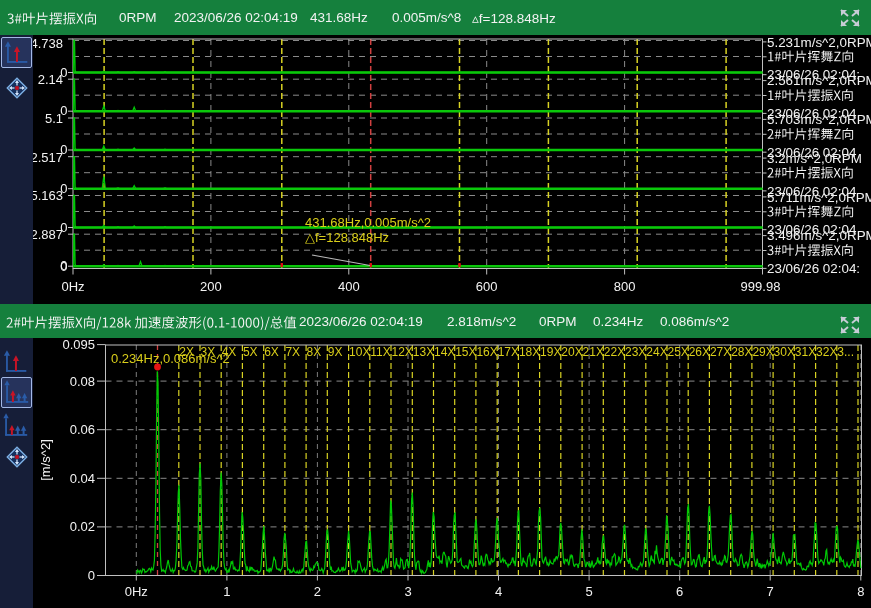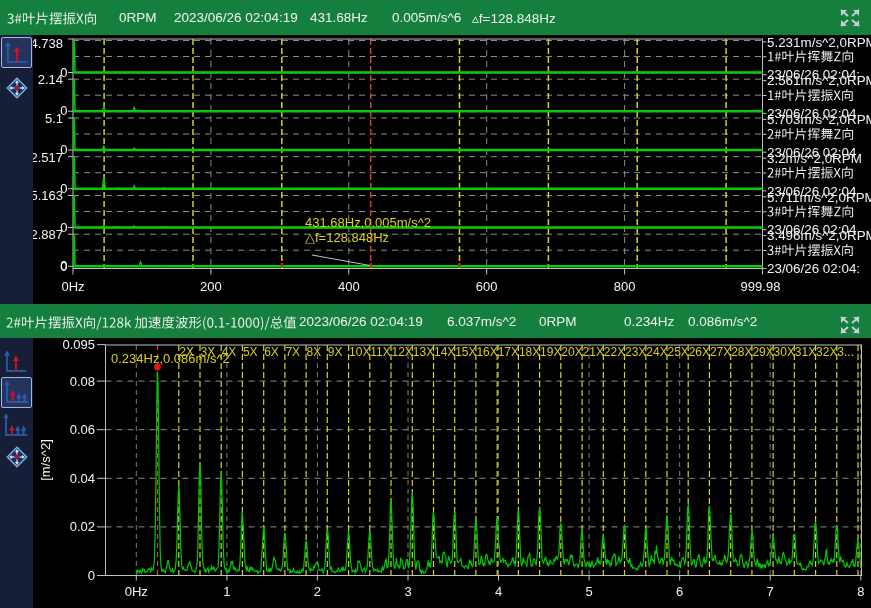--- a/index.html
+++ b/index.html
@@ -251,21 +251,21 @@
 </svg>
 <div class="abs hdr" style="left:0;top:0;width:871px;height:35px;">
   <span style="left:7px">
       <svg width="92" height="18" viewBox="0 0 92 18">
         <path transform="translate(0,13.5)" d="M3.6 0.2C5.3 0.2 6.7 -0.9 6.7 -2.6C6.7 -4.0 5.8 -4.9 4.6 -5.2V-5.2C5.7 -5.6 6.4 -6.4 6.4 -7.6C6.4 -9.2 5.2 -10.1 3.5 -10.1C2.4 -10.1 1.5 -9.6 0.8 -8.9L1.4 -8.1C2.0 -8.7 2.7 -9.1 3.5 -9.1C4.5 -9.1 5.1 -8.5 5.1 -7.5C5.1 -6.4 4.5 -5.6 2.4 -5.6V-4.7C4.7 -4.7 5.5 -3.9 5.5 -2.7C5.5 -1.6 4.7 -0.9 3.5 -0.9C2.3 -0.9 1.6 -1.4 1.0 -2.0L0.4 -1.2C1.0 -0.5 2.0 0.2 3.6 0.2Z M8.9 0.0H9.7L10.0 -3.1H12.0L11.7 0.0H12.5L12.8 -3.1H14.2V-3.9H12.9L13.2 -6.2H14.5V-7.0H13.3L13.7 -9.8H12.9L12.5 -7.0H10.5L10.9 -9.8H10.1L9.7 -7.0H8.3V-6.2H9.6L9.3 -3.9H8.0V-3.1H9.2ZM10.1 -3.9 10.4 -6.2H12.4L12.1 -3.9Z M16.0 -9.9V-1.3H16.9V-2.3H20.0V-5.7H23.3V1.1H24.4V-5.7H28.0V-6.7H24.4V-11.1H23.3V-6.7H20.0V-9.9ZM16.9 -9.0H19.1V-3.3H16.9Z M30.9 -11.0V-6.5C30.9 -4.1 30.7 -1.6 29.0 0.3C29.3 0.5 29.6 0.9 29.8 1.1C31.0 -0.3 31.6 -1.9 31.8 -3.6H37.5V1.1H38.6V-4.6H31.9C32.0 -5.3 32.0 -5.9 32.0 -6.5V-6.8H40.7V-7.8H36.9V-11.3H35.8V-7.8H32.0V-11.0Z M52.3 -10.0H53.7V-7.8H52.3ZM50.1 -10.0H51.4V-7.8H50.1ZM48.0 -10.0H49.3V-7.8H48.0ZM47.0 -10.8V-7.0H54.6V-10.8ZM47.2 0.9C47.6 0.8 48.2 0.7 53.5 0.2C53.7 0.6 53.9 0.9 54.0 1.1L54.8 0.6C54.4 -0.1 53.6 -1.2 53.0 -2.1L52.2 -1.7L53.0 -0.6L48.7 -0.2C49.2 -0.8 49.8 -1.6 50.4 -2.3H54.9V-3.2H51.2V-4.7H54.4V-5.6H51.2V-6.7H50.2V-5.6H47.2V-4.7H50.2V-3.2H46.6V-2.3H49.2C48.6 -1.5 48.0 -0.8 47.7 -0.6C47.5 -0.2 47.2 -0.1 46.9 0.0C47.0 0.3 47.2 0.7 47.2 0.9ZM44.2 -11.3V-8.6H42.6V-7.7H44.2V-4.7L42.4 -4.2L42.7 -3.2L44.2 -3.7V-0.2C44.2 0.0 44.2 0.1 44.0 0.1C43.8 0.1 43.3 0.1 42.7 0.1C42.8 0.3 43.0 0.8 43.0 1.0C43.9 1.0 44.4 1.0 44.7 0.8C45.1 0.7 45.2 0.4 45.2 -0.2V-4.0L46.7 -4.5L46.6 -5.4L45.2 -5.0V-7.7H46.5V-8.6H45.2V-11.3Z M62.6 -8.5V-7.6H67.7V-8.5ZM62.9 1.1C63.1 0.9 63.5 0.7 65.8 -0.3C65.7 -0.5 65.7 -0.9 65.6 -1.1L63.8 -0.4V-5.3H64.7C65.2 -2.6 66.2 -0.4 67.8 0.7C68.0 0.5 68.3 0.1 68.5 -0.0C67.6 -0.6 66.9 -1.5 66.4 -2.6C66.9 -3.1 67.6 -3.6 68.2 -4.1L67.5 -4.8C67.2 -4.3 66.6 -3.8 66.1 -3.4C65.8 -4.0 65.6 -4.6 65.5 -5.3H68.3V-6.1H61.9V-9.8H68.1V-10.7H61.0V-5.8C61.0 -3.8 60.9 -1.3 59.9 0.6C60.1 0.7 60.5 0.9 60.7 1.1C61.7 -0.6 61.9 -3.2 61.9 -5.3H62.9V-0.8C62.9 -0.1 62.6 0.2 62.4 0.4C62.6 0.5 62.8 0.9 62.9 1.1ZM57.8 -11.3V-8.6H56.2V-7.7H57.8V-4.6C57.1 -4.4 56.5 -4.3 56.0 -4.2L56.2 -3.2L57.8 -3.6V-0.1C57.8 0.1 57.7 0.1 57.6 0.1C57.4 0.1 57.0 0.1 56.5 0.1C56.6 0.4 56.8 0.8 56.8 1.0C57.5 1.0 58.0 1.0 58.3 0.8C58.6 0.7 58.8 0.4 58.8 -0.1V-3.9L60.3 -4.4L60.1 -5.3L58.8 -4.9V-7.7H60.1V-8.6H58.8V-11.3Z M69.2 0.0H70.5L72.0 -2.7C72.2 -3.2 72.5 -3.7 72.8 -4.3H72.8C73.1 -3.7 73.4 -3.2 73.7 -2.7L75.1 0.0H76.5L73.6 -5.0L76.3 -9.9H75.0L73.7 -7.4C73.4 -6.9 73.2 -6.5 73.0 -5.9H72.9C72.6 -6.5 72.4 -6.9 72.1 -7.4L70.8 -9.9H69.4L72.1 -5.1Z M82.6 -11.4C82.4 -10.7 82.1 -9.7 81.8 -9.0H78.1V1.1H79.1V-8.0H88.0V-0.3C88.0 -0.0 87.9 0.1 87.6 0.1C87.3 0.1 86.4 0.1 85.4 0.0C85.6 0.3 85.7 0.8 85.8 1.1C87.0 1.1 87.8 1.1 88.3 0.9C88.8 0.7 89.0 0.4 89.0 -0.3V-9.0H82.9C83.2 -9.7 83.6 -10.4 83.9 -11.2ZM81.8 -5.3H85.2V-2.7H81.8ZM80.8 -6.2V-0.8H81.8V-1.8H86.1V-6.2Z" fill="#f2f2f2"></path>
       </svg>
     </span>
   <span style="left:119px">0RPM</span>
   <span style="left:174px">2023/06/26 02:04:19</span>
   <span style="left:310px">431.68Hz</span>
-  <span style="left:392px">0.005m/s^6</span>
+  <span style="left:392px">0.005m/s^8</span>
   <span style="left:472px">▵f=128.848Hz</span>
   <span style="left:838px;top:7px">
       <svg width="24" height="22" viewBox="0 0 24 22">
         <g stroke="#c7ccd6" stroke-width="2" fill="#c7ccd6">
           <line x1="10" y1="9" x2="3" y2="3"></line>
           <path d="M3,3 l6,0 l-6,6 z" stroke="none"></path>
           <line x1="14" y1="9" x2="21" y2="3"></line>
           <path d="M21,3 l-6,0 l6,6 z" stroke="none"></path>
           <line x1="10" y1="13" x2="3" y2="19"></line>
           <path d="M3,19 l6,0 l-6,-6 z" stroke="none"></path>
@@ -275,24 +275,24 @@
       </svg>
     </span>
 </div>
 <div class="abs hdr" style="left:0;top:304px;width:871px;height:34px;">
   <span style="left:6px">
       <svg width="292" height="18" viewBox="0 0 292 18">
         <path transform="translate(0,13.5)" d="M0.6 0.0H6.8V-1.1H4.1C3.6 -1.1 3.0 -1.0 2.5 -1.0C4.8 -3.2 6.3 -5.2 6.3 -7.2C6.3 -8.9 5.2 -10.1 3.5 -10.1C2.2 -10.1 1.3 -9.5 0.5 -8.6L1.3 -7.9C1.8 -8.6 2.5 -9.1 3.3 -9.1C4.5 -9.1 5.1 -8.2 5.1 -7.1C5.1 -5.4 3.7 -3.4 0.6 -0.7Z M8.9 0.0H9.7L10.0 -3.1H12.0L11.7 0.0H12.5L12.8 -3.1H14.2V-3.9H12.9L13.2 -6.2H14.5V-7.0H13.3L13.7 -9.8H12.9L12.5 -7.0H10.5L10.9 -9.8H10.1L9.7 -7.0H8.3V-6.2H9.6L9.3 -3.9H8.0V-3.1H9.2ZM10.1 -3.9 10.4 -6.2H12.4L12.1 -3.9Z M16.0 -9.9V-1.3H16.9V-2.3H20.0V-5.7H23.3V1.1H24.4V-5.7H28.0V-6.7H24.4V-11.1H23.3V-6.7H20.0V-9.9ZM16.9 -9.0H19.1V-3.3H16.9Z M30.9 -11.0V-6.5C30.9 -4.1 30.7 -1.6 29.0 0.3C29.3 0.5 29.6 0.9 29.8 1.1C31.0 -0.3 31.6 -1.9 31.8 -3.6H37.5V1.1H38.6V-4.6H31.9C32.0 -5.3 32.0 -5.9 32.0 -6.5V-6.8H40.7V-7.8H36.9V-11.3H35.8V-7.8H32.0V-11.0Z M52.3 -10.0H53.7V-7.8H52.3ZM50.1 -10.0H51.4V-7.8H50.1ZM48.0 -10.0H49.3V-7.8H48.0ZM47.0 -10.8V-7.0H54.6V-10.8ZM47.2 0.9C47.6 0.8 48.2 0.7 53.5 0.2C53.7 0.6 53.9 0.9 54.0 1.1L54.8 0.6C54.4 -0.1 53.6 -1.2 53.0 -2.1L52.2 -1.7L53.0 -0.6L48.7 -0.2C49.2 -0.8 49.8 -1.6 50.4 -2.3H54.9V-3.2H51.2V-4.7H54.4V-5.6H51.2V-6.7H50.2V-5.6H47.2V-4.7H50.2V-3.2H46.6V-2.3H49.2C48.6 -1.5 48.0 -0.8 47.7 -0.6C47.5 -0.2 47.2 -0.1 46.9 0.0C47.0 0.3 47.2 0.7 47.2 0.9ZM44.2 -11.3V-8.6H42.6V-7.7H44.2V-4.7L42.4 -4.2L42.7 -3.2L44.2 -3.7V-0.2C44.2 0.0 44.2 0.1 44.0 0.1C43.8 0.1 43.3 0.1 42.7 0.1C42.8 0.3 43.0 0.8 43.0 1.0C43.9 1.0 44.4 1.0 44.7 0.8C45.1 0.7 45.2 0.4 45.2 -0.2V-4.0L46.7 -4.5L46.6 -5.4L45.2 -5.0V-7.7H46.5V-8.6H45.2V-11.3Z M62.6 -8.5V-7.6H67.7V-8.5ZM62.9 1.1C63.1 0.9 63.5 0.7 65.8 -0.3C65.7 -0.5 65.7 -0.9 65.6 -1.1L63.8 -0.4V-5.3H64.7C65.2 -2.6 66.2 -0.4 67.8 0.7C68.0 0.5 68.3 0.1 68.5 -0.0C67.6 -0.6 66.9 -1.5 66.4 -2.6C66.9 -3.1 67.6 -3.6 68.2 -4.1L67.5 -4.8C67.2 -4.3 66.6 -3.8 66.1 -3.4C65.8 -4.0 65.6 -4.6 65.5 -5.3H68.3V-6.1H61.9V-9.8H68.1V-10.7H61.0V-5.8C61.0 -3.8 60.9 -1.3 59.9 0.6C60.1 0.7 60.5 0.9 60.7 1.1C61.7 -0.6 61.9 -3.2 61.9 -5.3H62.9V-0.8C62.9 -0.1 62.6 0.2 62.4 0.4C62.6 0.5 62.8 0.9 62.9 1.1ZM57.8 -11.3V-8.6H56.2V-7.7H57.8V-4.6C57.1 -4.4 56.5 -4.3 56.0 -4.2L56.2 -3.2L57.8 -3.6V-0.1C57.8 0.1 57.7 0.1 57.6 0.1C57.4 0.1 57.0 0.1 56.5 0.1C56.6 0.4 56.8 0.8 56.8 1.0C57.5 1.0 58.0 1.0 58.3 0.8C58.6 0.7 58.8 0.4 58.8 -0.1V-3.9L60.3 -4.4L60.1 -5.3L58.8 -4.9V-7.7H60.1V-8.6H58.8V-11.3Z M69.2 0.0H70.5L72.0 -2.7C72.2 -3.2 72.5 -3.7 72.8 -4.3H72.8C73.1 -3.7 73.4 -3.2 73.7 -2.7L75.1 0.0H76.5L73.6 -5.0L76.3 -9.9H75.0L73.7 -7.4C73.4 -6.9 73.2 -6.5 73.0 -5.9H72.9C72.6 -6.5 72.4 -6.9 72.1 -7.4L70.8 -9.9H69.4L72.1 -5.1Z M82.6 -11.4C82.4 -10.7 82.1 -9.7 81.8 -9.0H78.1V1.1H79.1V-8.0H88.0V-0.3C88.0 -0.0 87.9 0.1 87.6 0.1C87.3 0.1 86.4 0.1 85.4 0.0C85.6 0.3 85.7 0.8 85.8 1.1C87.0 1.1 87.8 1.1 88.3 0.9C88.8 0.7 89.0 0.4 89.0 -0.3V-9.0H82.9C83.2 -9.7 83.6 -10.4 83.9 -11.2ZM81.8 -5.3H85.2V-2.7H81.8ZM80.8 -6.2V-0.8H81.8V-1.8H86.1V-6.2Z M90.4 2.4H91.3L95.3 -10.7H94.4Z M96.7 0.0H102.1V-1.0H100.1V-9.9H99.2C98.7 -9.6 98.0 -9.4 97.1 -9.2V-8.4H98.9V-1.0H96.7Z M103.6 0.0H109.8V-1.1H107.1C106.6 -1.1 106.0 -1.0 105.5 -1.0C107.8 -3.2 109.3 -5.2 109.3 -7.2C109.3 -8.9 108.2 -10.1 106.5 -10.1C105.2 -10.1 104.3 -9.5 103.5 -8.6L104.3 -7.9C104.8 -8.6 105.5 -9.1 106.3 -9.1C107.5 -9.1 108.1 -8.2 108.1 -7.1C108.1 -5.4 106.7 -3.4 103.6 -0.7Z M114.3 0.2C116.1 0.2 117.4 -0.9 117.4 -2.4C117.4 -3.7 116.6 -4.5 115.7 -5.0V-5.0C116.3 -5.5 117.0 -6.4 117.0 -7.4C117.0 -9.0 116.0 -10.0 114.3 -10.0C112.8 -10.0 111.6 -9.0 111.6 -7.5C111.6 -6.5 112.2 -5.8 112.9 -5.3V-5.2C112.0 -4.7 111.1 -3.8 111.1 -2.5C111.1 -0.9 112.4 0.2 114.3 0.2ZM115.0 -5.4C113.8 -5.8 112.7 -6.4 112.7 -7.5C112.7 -8.5 113.4 -9.1 114.3 -9.1C115.3 -9.1 116.0 -8.4 116.0 -7.4C116.0 -6.6 115.6 -6.0 115.0 -5.4ZM114.3 -0.7C113.1 -0.7 112.2 -1.5 112.2 -2.6C112.2 -3.5 112.8 -4.3 113.6 -4.8C115.0 -4.2 116.2 -3.8 116.2 -2.4C116.2 -1.4 115.4 -0.7 114.3 -0.7Z M119.2 0.0H120.4V-1.9L121.8 -3.5L124.0 0.0H125.3L122.5 -4.4L125.0 -7.3H123.6L120.5 -3.5H120.4V-10.7H119.2Z M136.2 -9.7V0.9H137.2V-0.1H139.8V0.8H140.8V-9.7ZM137.2 -1.1V-8.7H139.8V-1.1ZM131.1 -11.2 131.1 -8.8H129.2V-7.8H131.1C131.0 -4.4 130.5 -1.4 128.8 0.4C129.1 0.6 129.5 0.9 129.6 1.1C131.4 -0.9 131.9 -4.1 132.0 -7.8H134.1C134.0 -2.6 133.9 -0.7 133.6 -0.4C133.5 -0.2 133.3 -0.1 133.1 -0.1C132.9 -0.1 132.3 -0.1 131.7 -0.2C131.8 0.1 131.9 0.5 132.0 0.8C132.6 0.9 133.2 0.9 133.6 0.8C134.0 0.8 134.2 0.6 134.5 0.3C134.9 -0.3 135.0 -2.3 135.1 -8.3C135.1 -8.4 135.1 -8.8 135.1 -8.8H132.1L132.1 -11.2Z M142.9 -10.3C143.6 -9.6 144.6 -8.6 145.0 -7.9L145.8 -8.5C145.3 -9.2 144.4 -10.1 143.7 -10.8ZM145.6 -6.5H142.6V-5.6H144.6V-1.4C144.0 -1.1 143.2 -0.6 142.5 0.1L143.2 1.0C143.9 0.1 144.6 -0.6 145.1 -0.6C145.4 -0.6 145.8 -0.2 146.4 0.1C147.3 0.7 148.5 0.8 150.1 0.8C151.3 0.8 153.7 0.7 154.7 0.7C154.7 0.4 154.8 -0.1 155.0 -0.3C153.6 -0.2 151.6 -0.1 150.1 -0.1C148.6 -0.1 147.5 -0.2 146.6 -0.7C146.1 -0.9 145.8 -1.2 145.6 -1.3ZM147.7 -7.1H149.9V-5.4H147.7ZM150.9 -7.1H153.1V-5.4H150.9ZM149.9 -11.3V-9.9H146.3V-9.1H149.9V-7.9H146.8V-4.6H149.4C148.7 -3.4 147.3 -2.3 146.1 -1.8C146.3 -1.6 146.6 -1.3 146.8 -1.1C147.9 -1.6 149.1 -2.7 149.9 -3.8V-0.7H150.9V-3.8C152.0 -3.0 153.2 -2.0 153.8 -1.3L154.5 -2.0C153.8 -2.7 152.4 -3.8 151.2 -4.6H154.1V-7.9H150.9V-9.1H154.7V-9.9H150.9V-11.3Z M160.7 -8.7V-7.5H158.5V-6.7H160.7V-4.4H165.9V-6.7H168.1V-7.5H165.9V-8.7H164.9V-7.5H161.6V-8.7ZM164.9 -6.7V-5.3H161.6V-6.7ZM165.7 -2.7C165.1 -2.0 164.3 -1.5 163.3 -1.1C162.3 -1.5 161.5 -2.1 161.0 -2.7ZM158.7 -3.6V-2.7H160.4L160.0 -2.6C160.5 -1.8 161.3 -1.2 162.2 -0.6C160.9 -0.2 159.5 0.0 158.1 0.1C158.2 0.4 158.4 0.8 158.5 1.0C160.2 0.8 161.8 0.5 163.2 -0.1C164.6 0.5 166.2 0.9 167.9 1.1C168.0 0.8 168.2 0.4 168.5 0.2C167.0 0.1 165.6 -0.2 164.4 -0.6C165.6 -1.3 166.5 -2.1 167.2 -3.3L166.5 -3.6L166.4 -3.6ZM161.9 -11.2C162.0 -10.8 162.2 -10.4 162.4 -10.0H157.2V-6.3C157.2 -4.3 157.1 -1.4 156.0 0.6C156.2 0.7 156.7 0.9 156.9 1.1C158.0 -1.1 158.2 -4.2 158.2 -6.3V-9.0H168.3V-10.0H163.5C163.4 -10.4 163.1 -11.0 162.9 -11.4Z M170.2 -10.5C171.0 -10.1 172.0 -9.4 172.5 -8.9L173.1 -9.7C172.6 -10.2 171.6 -10.8 170.8 -11.2ZM169.5 -6.8C170.3 -6.4 171.4 -5.8 171.9 -5.4L172.4 -6.2C171.9 -6.6 170.9 -7.2 170.0 -7.6ZM169.8 0.3 170.7 0.9C171.4 -0.4 172.2 -2.0 172.8 -3.5L172.0 -4.1C171.4 -2.5 170.5 -0.8 169.8 0.3ZM177.0 -8.4V-6.0H174.7V-8.4ZM173.7 -9.4V-6.0C173.7 -4.0 173.6 -1.3 172.1 0.6C172.4 0.7 172.8 0.9 173.0 1.1C174.3 -0.7 174.6 -3.1 174.7 -5.1H175.1C175.6 -3.7 176.3 -2.5 177.2 -1.5C176.3 -0.7 175.1 -0.1 173.9 0.3C174.2 0.4 174.5 0.9 174.6 1.1C175.8 0.7 176.9 0.0 177.9 -0.8C178.9 0.0 180.0 0.7 181.4 1.1C181.5 0.8 181.8 0.4 182.0 0.2C180.7 -0.1 179.6 -0.7 178.6 -1.5C179.6 -2.6 180.5 -4.0 180.9 -5.8L180.3 -6.1L180.1 -6.0H178.0V-8.4H180.6C180.3 -7.8 180.1 -7.2 179.9 -6.8L180.7 -6.5C181.1 -7.2 181.5 -8.3 181.9 -9.2L181.2 -9.4L181.0 -9.4H178.0V-11.4H177.0V-9.4ZM176.0 -5.1H179.7C179.3 -4.0 178.7 -3.0 177.9 -2.2C177.1 -3.0 176.5 -4.0 176.0 -5.1Z M193.9 -11.1C193.1 -10.0 191.5 -8.9 190.2 -8.2C190.5 -8.0 190.8 -7.7 190.9 -7.5C192.3 -8.3 193.8 -9.5 194.8 -10.7ZM194.3 -7.4C193.4 -6.2 191.7 -5.0 190.4 -4.3C190.6 -4.1 190.9 -3.8 191.1 -3.6C192.5 -4.4 194.2 -5.7 195.2 -7.0ZM194.6 -3.8C193.6 -2.1 191.7 -0.6 189.6 0.3C189.9 0.5 190.2 0.8 190.4 1.1C192.5 0.1 194.4 -1.5 195.5 -3.4ZM187.9 -9.6V-6.1H185.7V-9.6ZM183.0 -6.1V-5.1H184.8C184.7 -3.1 184.4 -1.1 183.0 0.5C183.2 0.6 183.6 0.9 183.7 1.2C185.3 -0.6 185.7 -2.8 185.7 -5.1H187.9V1.1H188.9V-5.1H190.4V-6.1H188.9V-9.6H190.2V-10.5H183.2V-9.6H184.8V-6.1Z M199.2 2.6 199.9 2.3C198.8 0.4 198.2 -1.9 198.2 -4.2C198.2 -6.5 198.8 -8.8 199.9 -10.7L199.2 -11.0C198.0 -9.0 197.2 -6.8 197.2 -4.2C197.2 -1.5 198.0 0.6 199.2 2.6Z M204.3 0.2C206.2 0.2 207.4 -1.5 207.4 -5.0C207.4 -8.4 206.2 -10.1 204.3 -10.1C202.4 -10.1 201.2 -8.4 201.2 -5.0C201.2 -1.5 202.4 0.2 204.3 0.2ZM204.3 -0.8C203.2 -0.8 202.4 -2.1 202.4 -5.0C202.4 -7.9 203.2 -9.1 204.3 -9.1C205.4 -9.1 206.2 -7.9 206.2 -5.0C206.2 -2.1 205.4 -0.8 204.3 -0.8Z M209.9 0.2C210.4 0.2 210.8 -0.2 210.8 -0.8C210.8 -1.3 210.4 -1.7 209.9 -1.7C209.4 -1.7 209.0 -1.3 209.0 -0.8C209.0 -0.2 209.4 0.2 209.9 0.2Z M213.0 0.0H218.4V-1.0H216.4V-9.9H215.5C214.9 -9.6 214.3 -9.4 213.4 -9.2V-8.4H215.2V-1.0H213.0Z M219.9 -3.3H223.3V-4.3H219.9Z M225.1 0.0H230.6V-1.0H228.6V-9.9H227.6C227.1 -9.6 226.5 -9.4 225.6 -9.2V-8.4H227.4V-1.0H225.1Z M235.2 0.2C237.1 0.2 238.3 -1.5 238.3 -5.0C238.3 -8.4 237.1 -10.1 235.2 -10.1C233.3 -10.1 232.1 -8.4 232.1 -5.0C232.1 -1.5 233.3 0.2 235.2 0.2ZM235.2 -0.8C234.1 -0.8 233.3 -2.1 233.3 -5.0C233.3 -7.9 234.1 -9.1 235.2 -9.1C236.3 -9.1 237.1 -7.9 237.1 -5.0C237.1 -2.1 236.3 -0.8 235.2 -0.8Z M242.7 0.2C244.6 0.2 245.8 -1.5 245.8 -5.0C245.8 -8.4 244.6 -10.1 242.7 -10.1C240.8 -10.1 239.6 -8.4 239.6 -5.0C239.6 -1.5 240.8 0.2 242.7 0.2ZM242.7 -0.8C241.6 -0.8 240.8 -2.1 240.8 -5.0C240.8 -7.9 241.6 -9.1 242.7 -9.1C243.8 -9.1 244.6 -7.9 244.6 -5.0C244.6 -2.1 243.8 -0.8 242.7 -0.8Z M250.2 0.2C252.1 0.2 253.3 -1.5 253.3 -5.0C253.3 -8.4 252.1 -10.1 250.2 -10.1C248.3 -10.1 247.1 -8.4 247.1 -5.0C247.1 -1.5 248.3 0.2 250.2 0.2ZM250.2 -0.8C249.1 -0.8 248.3 -2.1 248.3 -5.0C248.3 -7.9 249.1 -9.1 250.2 -9.1C251.3 -9.1 252.1 -7.9 252.1 -5.0C252.1 -2.1 251.3 -0.8 250.2 -0.8Z M255.3 2.6C256.5 0.6 257.2 -1.5 257.2 -4.2C257.2 -6.8 256.5 -9.0 255.3 -11.0L254.5 -10.7C255.6 -8.8 256.2 -6.5 256.2 -4.2C256.2 -1.9 255.6 0.4 254.5 2.3Z M258.6 2.4H259.5L263.6 -10.7H262.7Z M274.0 -2.9C274.8 -2.0 275.6 -0.7 275.9 0.1L276.7 -0.4C276.4 -1.2 275.6 -2.4 274.8 -3.3ZM269.3 -3.6C270.2 -3.0 271.3 -2.1 271.8 -1.4L272.5 -2.1C272.0 -2.7 271.0 -3.6 270.1 -4.2ZM267.6 -3.3V-0.5C267.6 0.6 268.0 0.9 269.6 0.9C269.9 0.9 272.3 0.9 272.6 0.9C273.9 0.9 274.2 0.6 274.4 -1.0C274.1 -1.1 273.6 -1.2 273.4 -1.4C273.3 -0.2 273.2 0.0 272.6 0.0C272.0 0.0 270.0 0.0 269.6 0.0C268.8 0.0 268.6 -0.1 268.6 -0.5V-3.3ZM265.6 -3.0C265.4 -2.0 264.9 -0.8 264.4 -0.1L265.3 0.3C265.9 -0.5 266.3 -1.8 266.6 -2.9ZM267.4 -7.7H273.7V-5.3H267.4ZM266.3 -8.6V-4.3H274.8V-8.6H272.6C273.1 -9.3 273.6 -10.1 274.1 -10.9L273.0 -11.3C272.7 -10.5 272.1 -9.4 271.5 -8.6H268.8L269.6 -9.0C269.3 -9.7 268.7 -10.6 268.1 -11.3L267.2 -10.9C267.8 -10.2 268.4 -9.2 268.6 -8.6Z M285.4 -11.3C285.3 -10.9 285.3 -10.4 285.2 -10.0H281.7V-9.1H285.0C284.9 -8.6 284.9 -8.2 284.8 -7.8H282.4V-0.2H281.1V0.7H290.2V-0.2H289.0V-7.8H285.7C285.8 -8.2 285.9 -8.6 286.0 -9.1H289.8V-10.0H286.2L286.4 -11.3ZM283.4 -0.2V-1.3H288.1V-0.2ZM283.4 -5.1H288.1V-4.0H283.4ZM283.4 -5.9V-7.0H288.1V-5.9ZM283.4 -3.2H288.1V-2.1H283.4ZM280.8 -11.3C280.1 -9.3 279.0 -7.3 277.7 -5.9C277.9 -5.7 278.2 -5.2 278.3 -4.9C278.7 -5.4 279.1 -5.9 279.4 -6.4V1.1H280.4V-8.0C280.9 -8.9 281.4 -10.0 281.8 -11.0Z" fill="#f2f2f2"></path>
       </svg>
     </span>
   <span style="left:299px">2023/06/26 02:04:19</span>
-  <span style="left:447px">6.037m/s^2</span>
+  <span style="left:447px">2.818m/s^2</span>
   <span style="left:539px">0RPM</span>
-  <span style="left:624px">0.234Hz</span>
-  <span style="left:688px">0.086m/s^2</span>
+  <span style="left:593px">0.234Hz</span>
+  <span style="left:660px">0.086m/s^2</span>
   <span style="left:838px;top:10px">
       <svg width="24" height="22" viewBox="0 0 24 22">
         <g stroke="#c7ccd6" stroke-width="2" fill="#c7ccd6">
           <line x1="10" y1="9" x2="3" y2="3"></line>
           <path d="M3,3 l6,0 l-6,6 z" stroke="none"></path>
           <line x1="14" y1="9" x2="21" y2="3"></line>
           <path d="M21,3 l-6,0 l6,6 z" stroke="none"></path>
           <line x1="10" y1="13" x2="3" y2="19"></line>
           <path d="M3,19 l6,0 l-6,-6 z" stroke="none"></path>
           <line x1="14" y1="13" x2="21" y2="19"></line>

